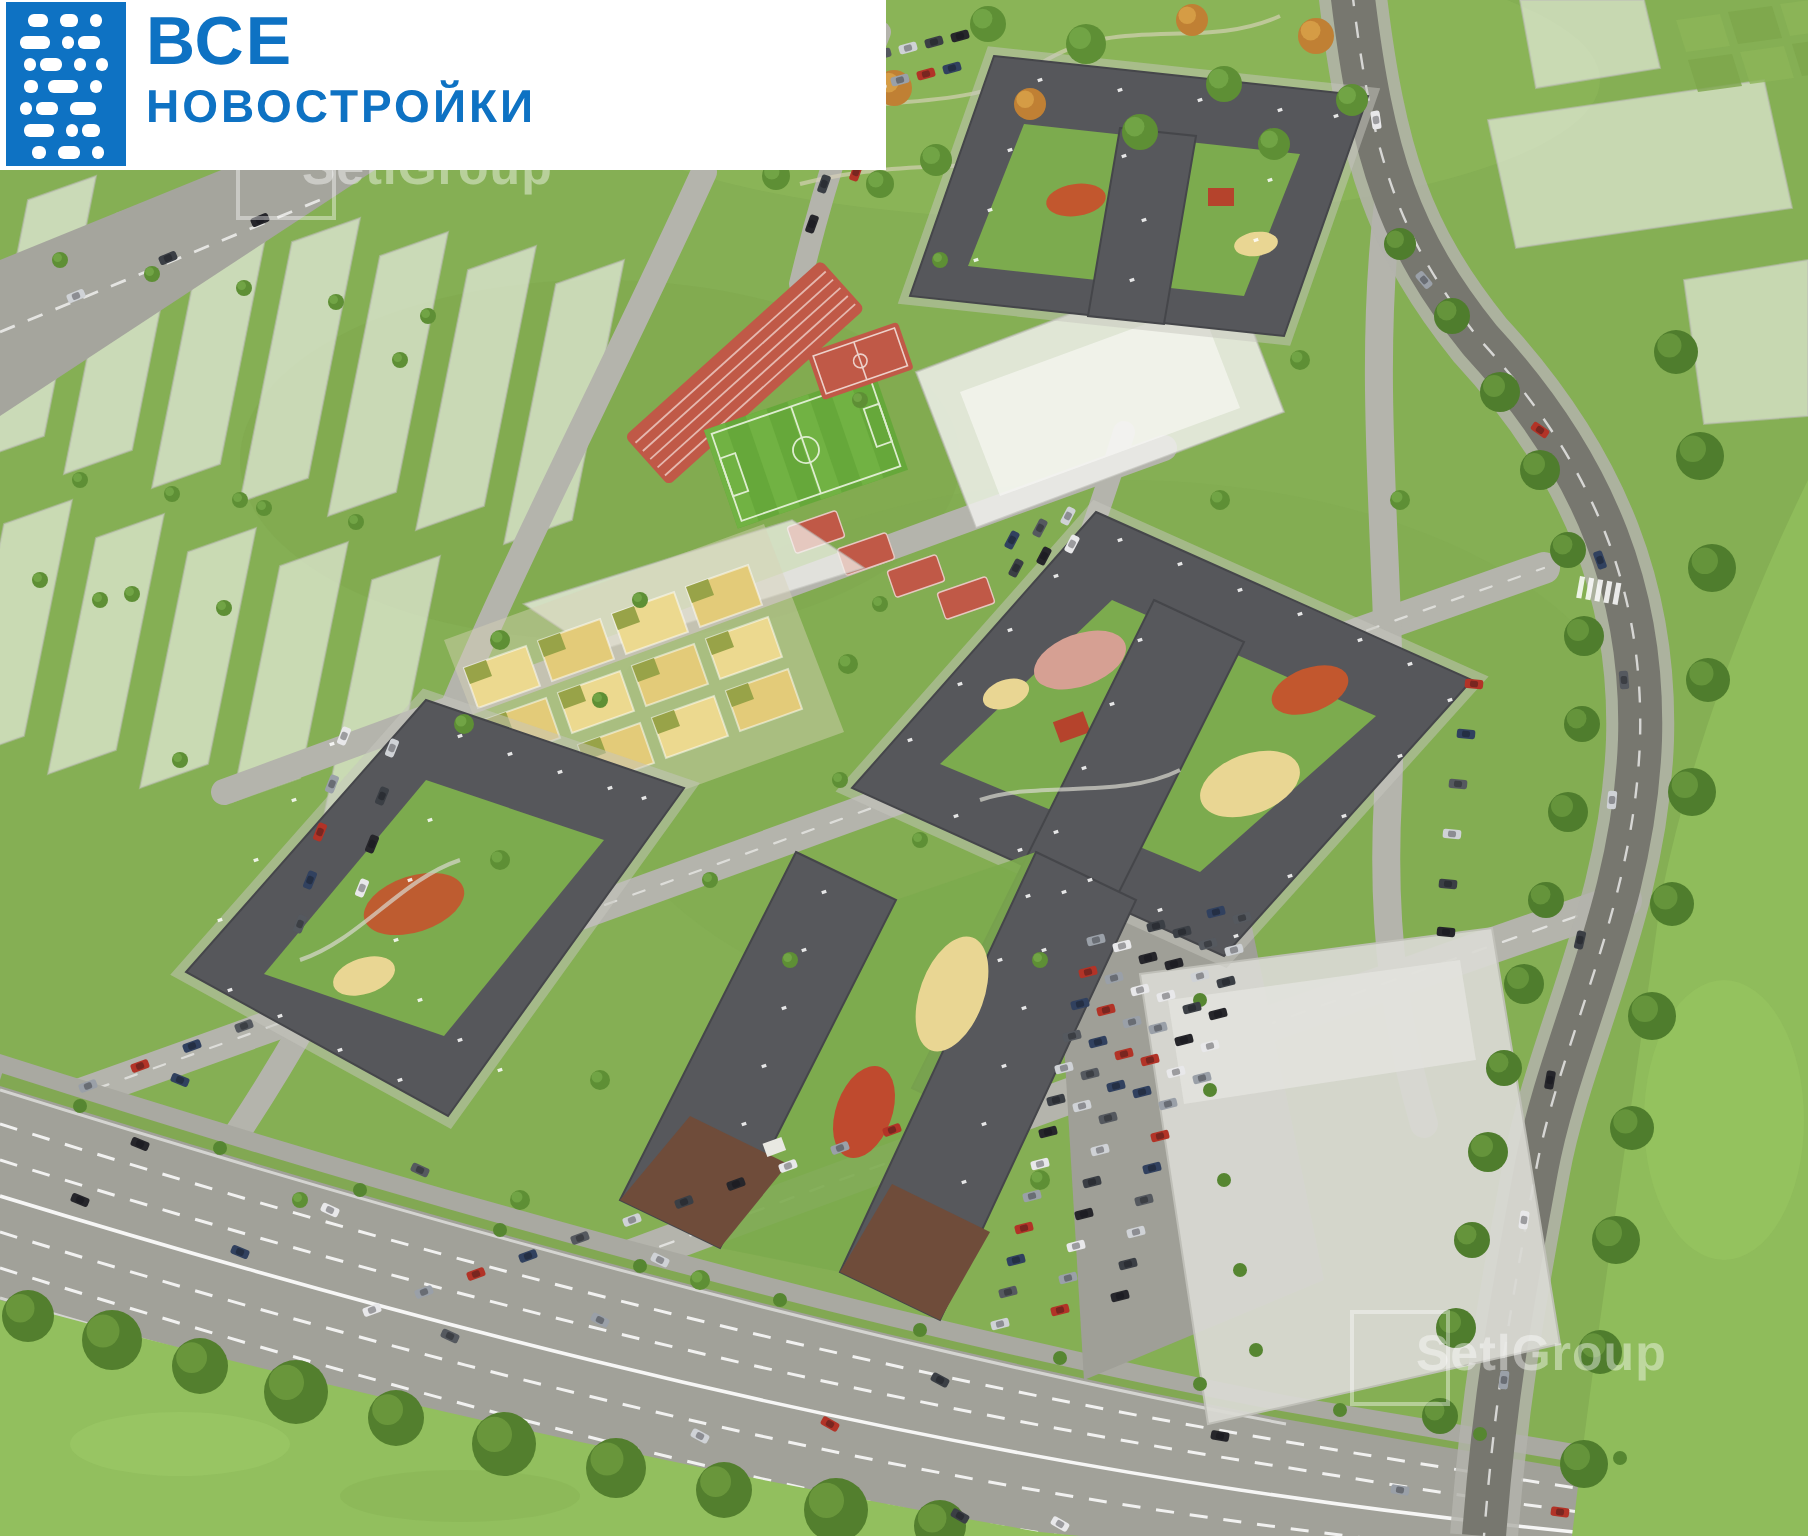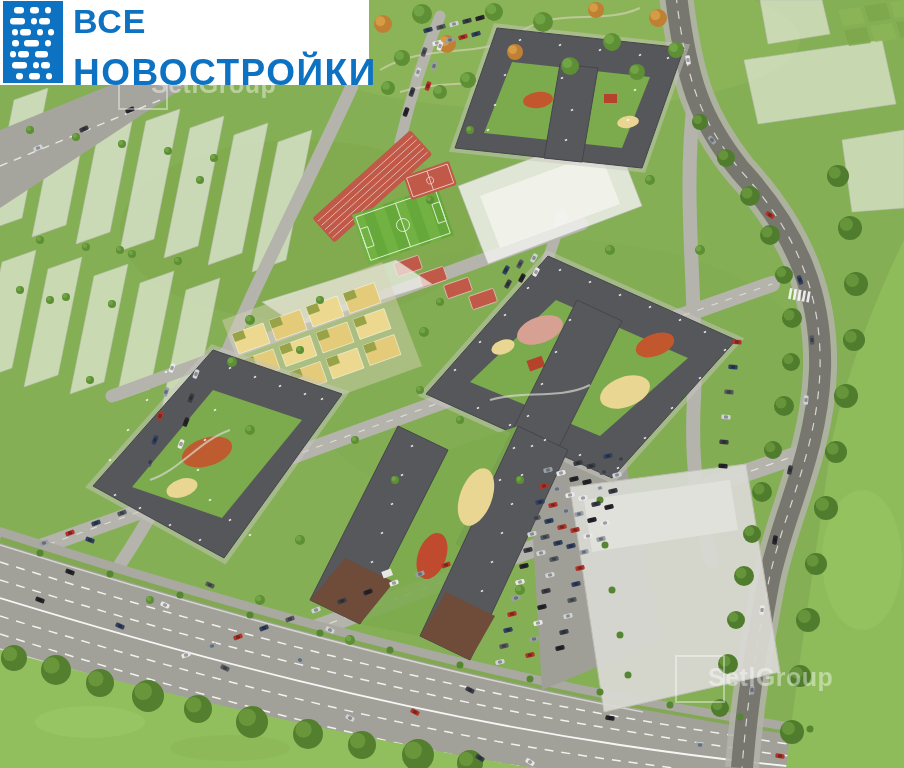--- a/index.html
+++ b/index.html
@@ -1,24 +1,24 @@
 <!DOCTYPE html>
 <html><head>
 <meta charset="utf-8">
 <style>
   html,body{margin:0;padding:0;background:#222;}
   .stage{position:relative;width:904px;height:768px;overflow:hidden;
          font-family:"Liberation Sans","DejaVu Sans",sans-serif;background:#85af54;}
   .stage svg{position:absolute;left:0;top:0;}
   
-  .banner{position:absolute;left:0;top:0;width:369px;height:85px;background:#ffffff;z-index:10;}
+  .banner{position:absolute;left:0;top:0;width:443px;height:85px;background:#ffffff;z-index:10;}
   .banner .licon{position:absolute;left:3px;top:1px;}
   .ltext{position:absolute;left:73px;top:4px;color:#0e72c3;font-weight:bold;line-height:1.0;}
   .ltext .l1{font-size:34px;letter-spacing:1px;}
-  .ltext .l2{font-size:37px;letter-spacing:1.5px;margin-top:16px;}
+  .ltext .l2{font-size:23px;letter-spacing:1.5px;margin-top:4px;}
   
   .wm{position:absolute;z-index:5;color:rgba(255,255,255,0.42);}
   .wm .box{position:absolute;left:0;top:0;width:46px;height:44px;border:2.5px solid rgba(255,255,255,0.40);}
   .wm .txt{position:absolute;left:7px;top:8px;font-size:25px;font-weight:bold;white-space:nowrap;
            letter-spacing:0.5px;margin-left:26px;}
   .wm1{left:118px;top:62px;}
   .wm2{left:675px;top:655px;}
 </style>
 </head>
 <body>

